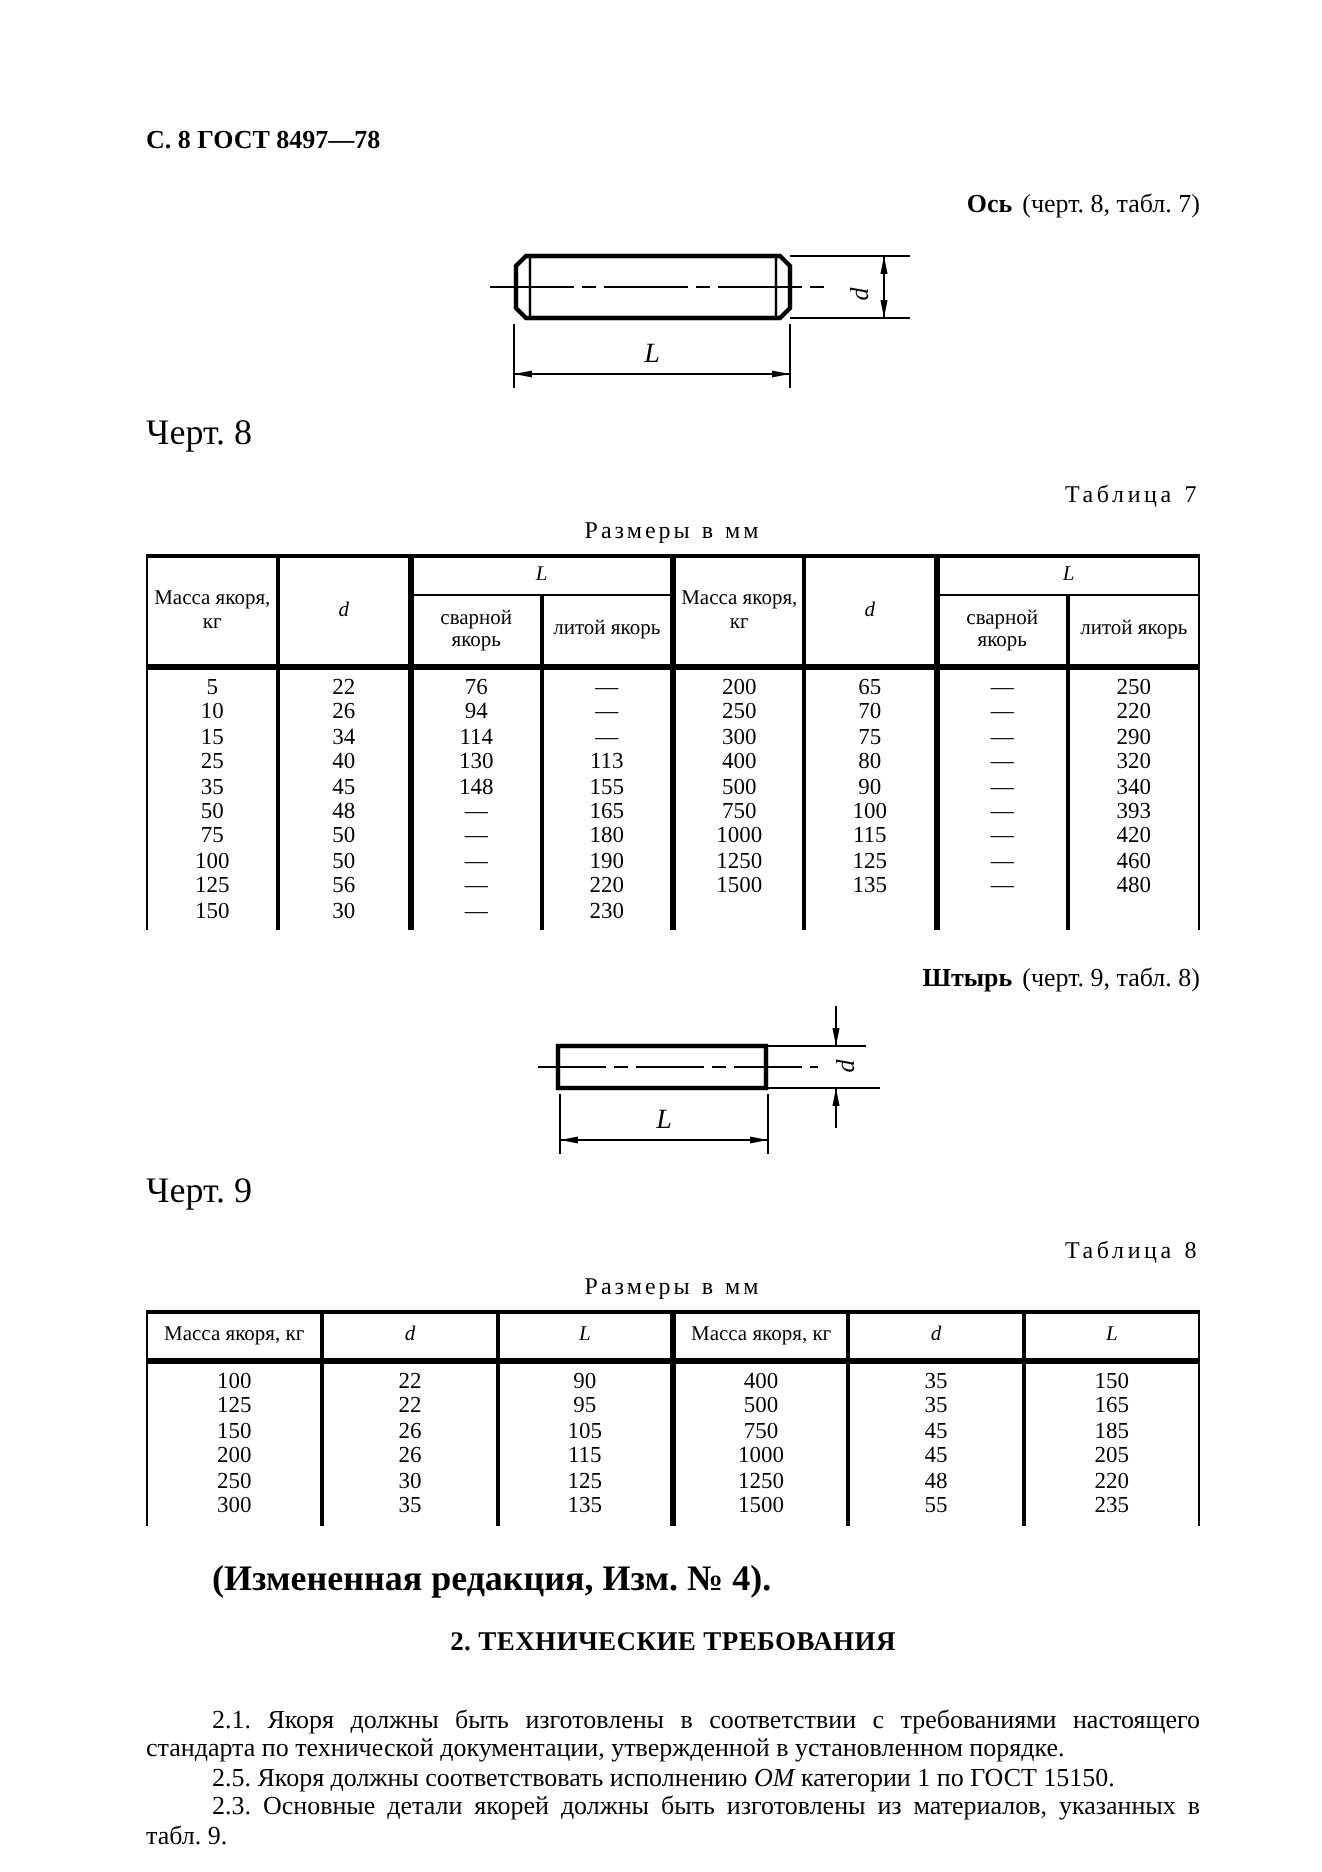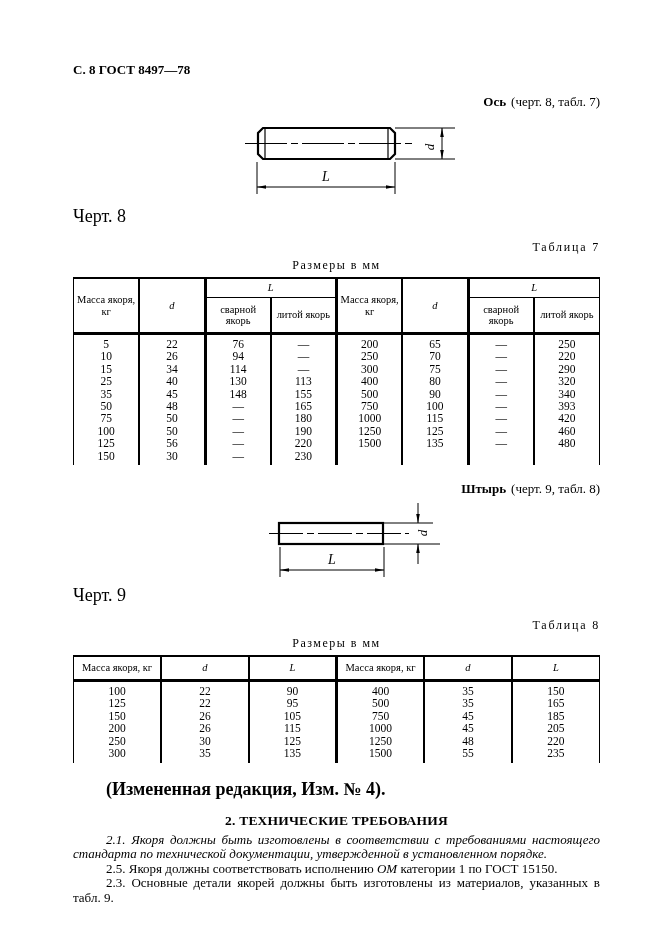--- a/index.html
+++ b/index.html
@@ -36,21 +36,21 @@
   #table7 tbody tr:last-child td { padding-bottom:3px; }
   #table8 thead th { height:18px; }
   #table8 th:nth-child(n+2), #table8 tbody td:nth-child(n+2) { border-left:2px solid #000; }
   #table8 th:nth-child(4), #table8 tbody td:nth-child(4) { border-left:3px solid #000; }
   #table8 tbody tr:first-child td { padding-top:3px; }
   #table8 tbody tr:last-child td { padding-bottom:3px; }
 
   .amended { font-weight:bold; font-size:18px; text-indent:33px; margin:16px 0 0 0; }
   .section-heading { font-weight:bold; font-size:13.5px; text-align:center; margin:13px 0 0 0; letter-spacing:0.2px; }
   p.body-par { font-size:13px; line-height:14.6px; text-align:justify; text-indent:33px; margin:0; }
-  p.body-par.first { margin-top:4px;font-style:italic; }
+  p.body-par.first { margin-top:24px; }
 
   svg text.dim { font-family:"Liberation Serif", serif; font-style:italic; }
 </style>
 </head>
 <body>
 
 <div class="page">
 
   <div class="page-header">С. 8 ГОСТ 8497—78</div>
 

